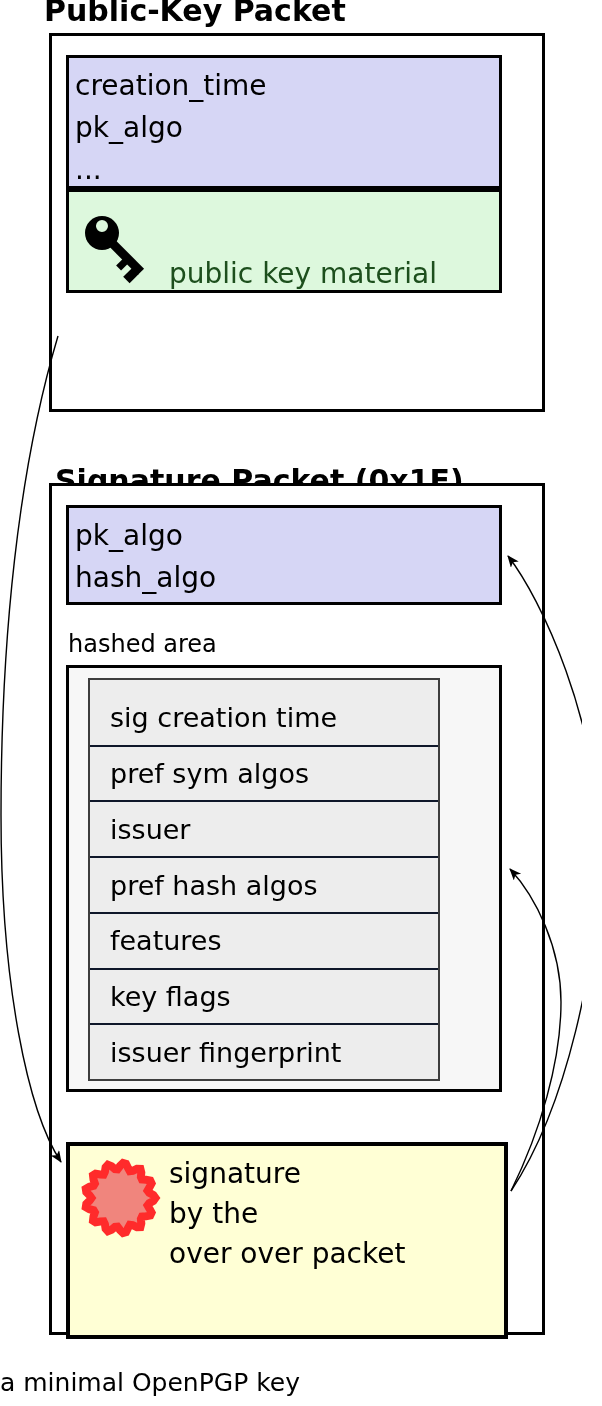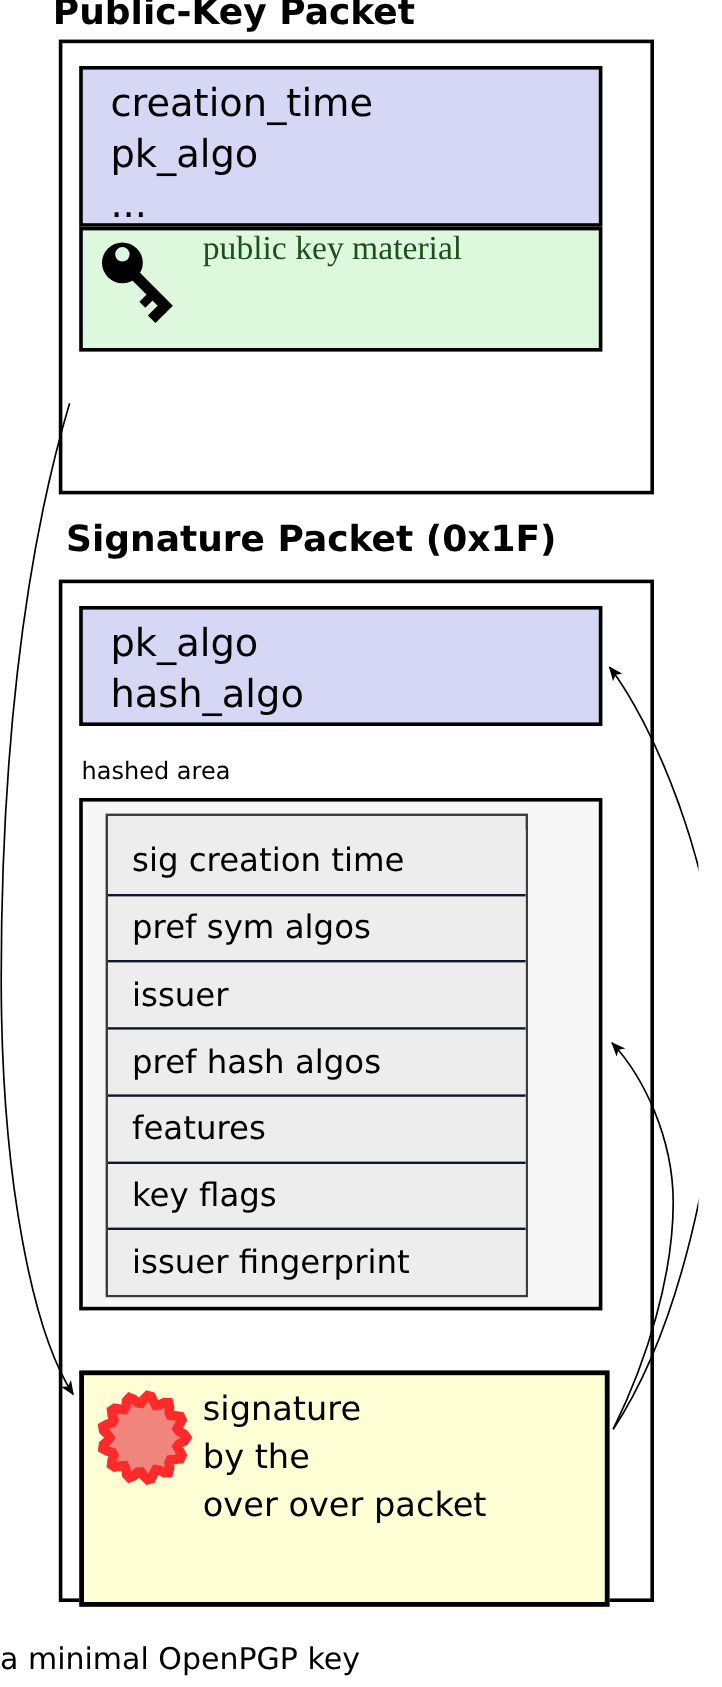--- a/index.html
+++ b/index.html
@@ -6,32 +6,32 @@
   .canvas{
     position:relative;width:582px;height:1406px;
     font-family:"DejaVu Sans",sans-serif;
     background:#ffffff;color:#000;overflow:hidden;
   }
   .abs{position:absolute;box-sizing:border-box;}
   .title{font-weight:bold;font-size:30px;line-height:34px;white-space:nowrap;}
   .outer-box{border:3px solid #000;background:#fff;}
   .field-box{
     background:var(--header-fill);border:3px solid #000;
-    font-size:32px;line-height:42px;padding:7px 0 0 23px;
+    font-size:28px;line-height:42px;padding:7px 0 0 6px;
   }
   .field-box div{white-space:nowrap;}
   .green-box{
     background:var(--key-material-fill);border:3px solid #000;
-    display:flex;align-items:flex-start;font-family:Liberation Serif, serif;
+    display:flex;align-items:flex-end;
   }
   .green-box .kicon{flex:0 0 auto;margin-left:8px;}
   .green-box .klabel{
     color:var(--key-material-text);font-size:28px;margin-left:14px;white-space:nowrap;
   }
-  .hashed-label{font-size:20px;white-space:nowrap;}
+  .hashed-label{font-size:24px;white-space:nowrap;}
   .hashed-box{background:var(--hashed-area-fill);border:3px solid #000;}
   .sp-table{
     border:2px solid #3d3d3d;display:flex;flex-direction:column;
     background:var(--subpacket-fill);
   }
   .sp-row{
     flex:1 1 0;display:flex;align-items:center;
     background:var(--subpacket-fill);
     border-top:2px solid #0f172a;
     font-size:27px;padding-left:20px;white-space:nowrap;
@@ -71,21 +71,21 @@
         <circle cx="17" cy="17" r="17" fill="#000"></circle>
         <circle cx="12" cy="12" r="6" fill="#ddf8dd"></circle>
         <rect x="30" y="12.5" width="42" height="9" fill="#000"></rect>
         <rect x="50" y="20" width="7" height="10" fill="#000"></rect>
         <rect x="63" y="20" width="9" height="13" fill="#000"></rect>
       </g>
     </svg>
     <span class="klabel">public key material</span>
   </div>
 
-  <div class="abs title" style="left:55px;top:433px;">Signature Packet (0x1F)</div>
+  <div class="abs title" style="left:55px;top:464px;">Signature Packet (0x1F)</div>
 
   <div class="abs outer-box" style="left:49px;top:483px;width:496px;height:852px;"></div>
 
   <div class="abs field-box" style="left:66px;top:505px;width:436px;height:100px;">
     <div>pk_algo</div>
     <div>hash_algo</div>
   </div>
 
   <div class="abs hashed-label" style="left:68px;top:630px;">hashed area</div>
 

